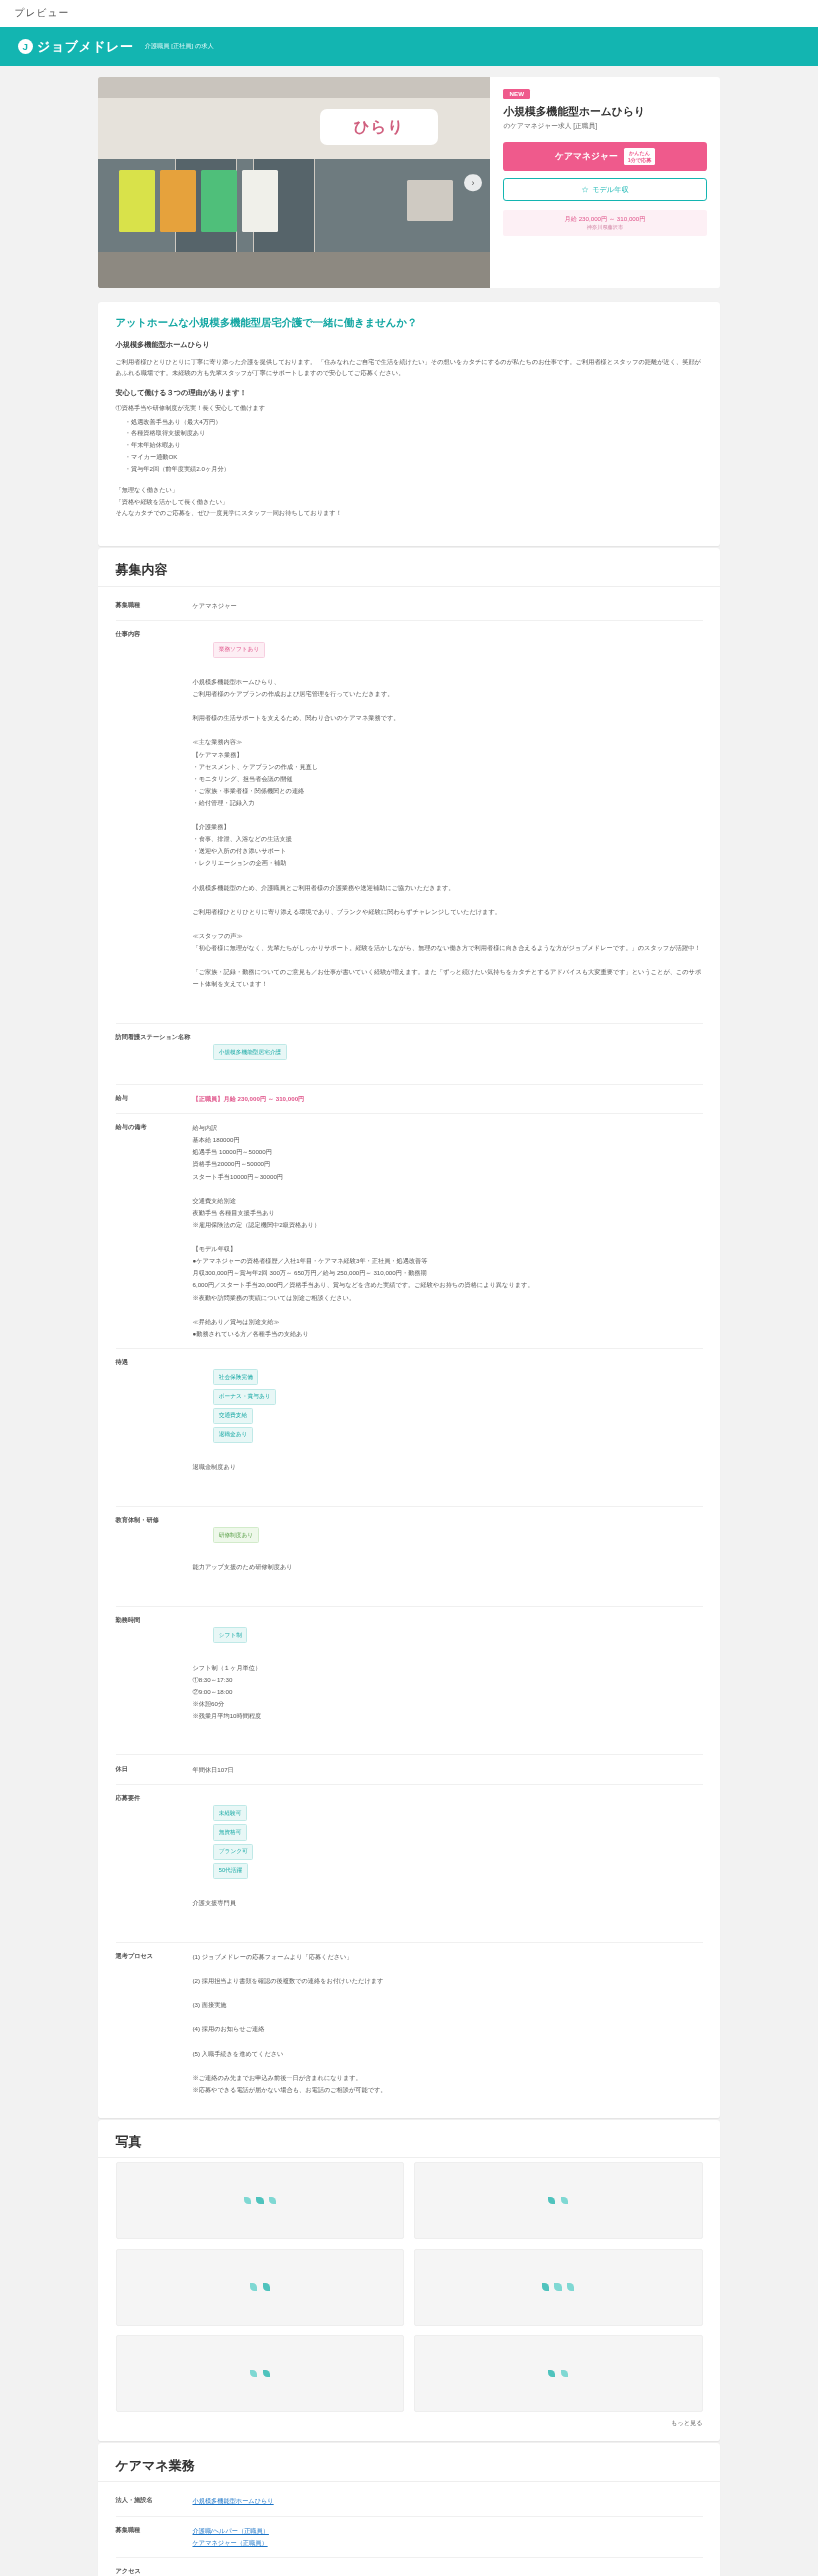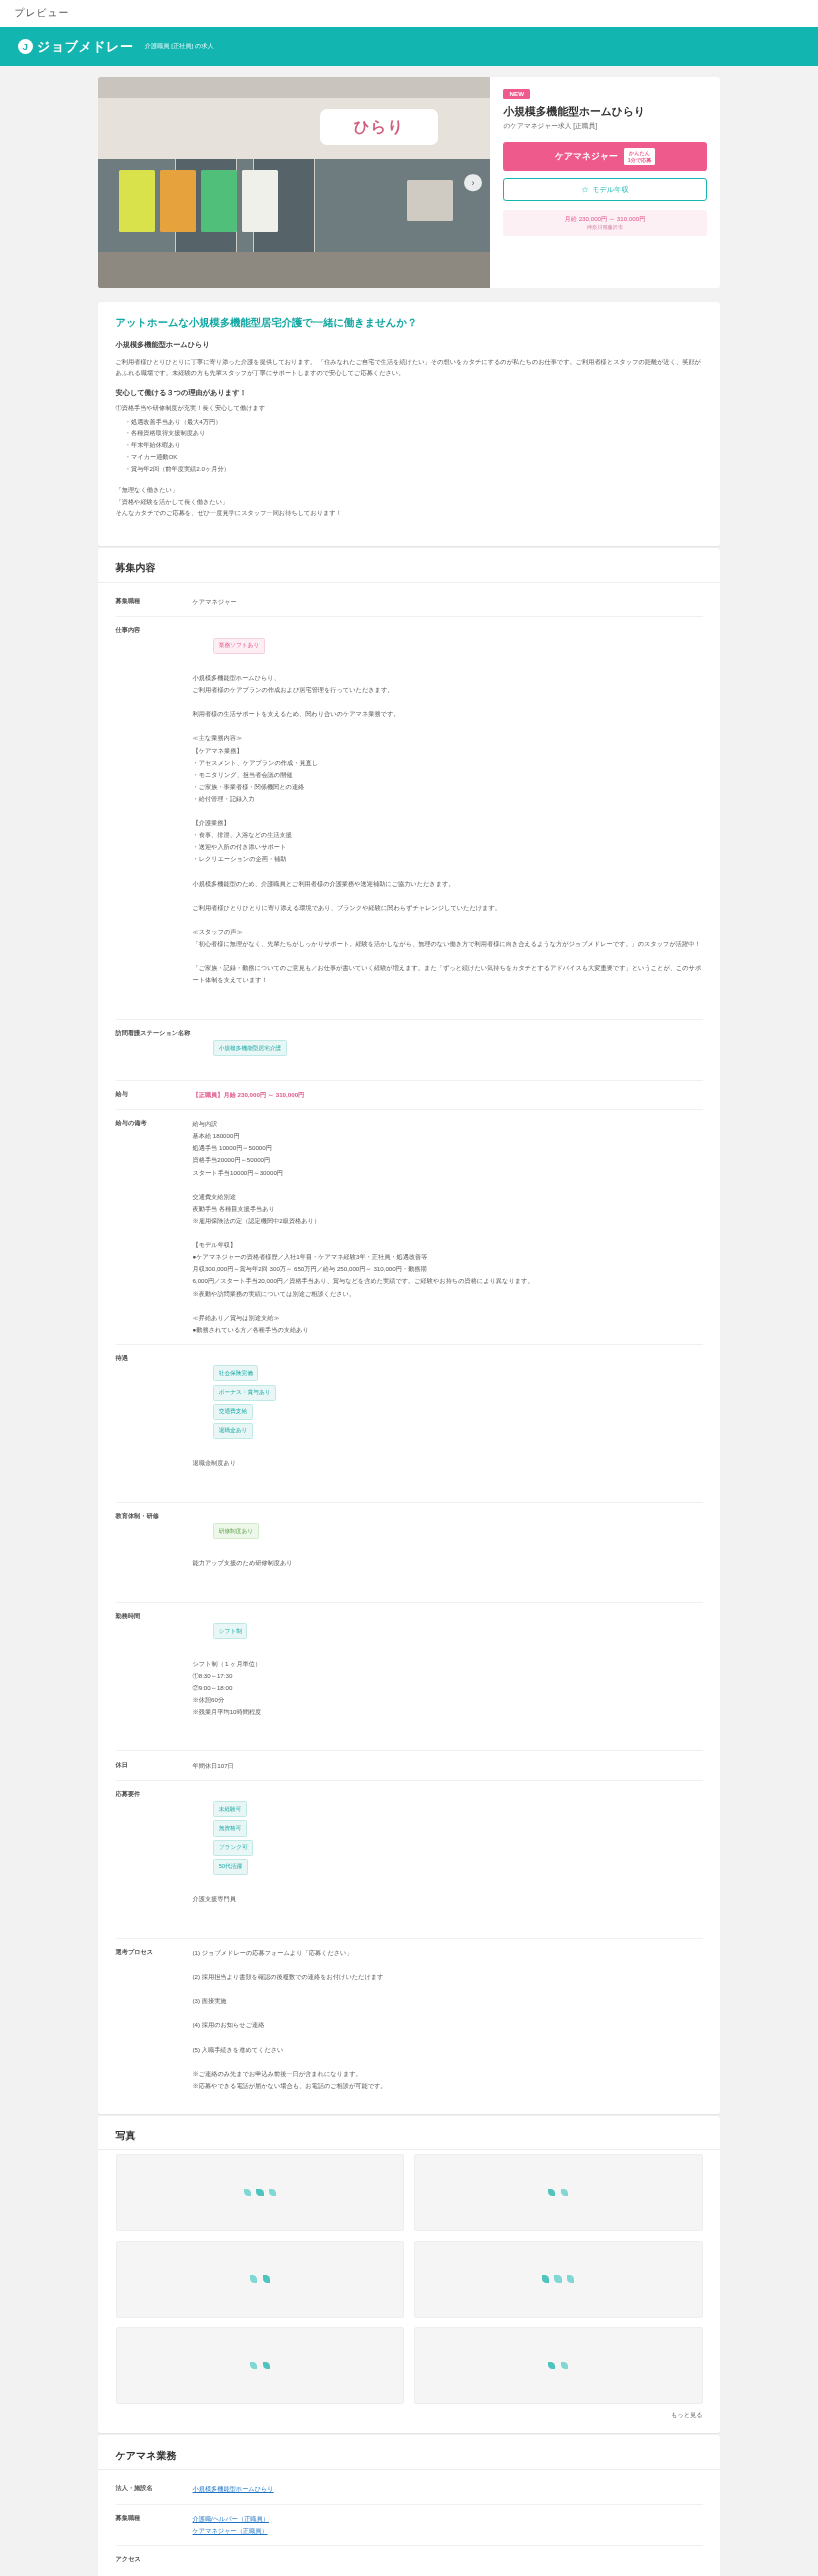--- a/index.html
+++ b/index.html
@@ -95,21 +95,21 @@
   
   .intro { padding: 14.4px 17.5px 17.5px; }
   .intro h2 { font-size:10.3px; color:#13a7a3; margin:0 0 10.3px; font-weight:bold; }
   .intro h3 { font-size:7.2px; margin:0 0 5.2px; color:#444; }
   .intro p { font-size:6.2px; line-height:1.9; color:#555; margin:0 0 9.3px; }
   .intro ul { margin: 2.1px 0 9.3px; padding-left: 9.3px; }
   .intro li { font-size:6.2px; line-height:1.9; color:#555; list-style:none; }
 
   
   .sec-title {
-    font-size:10px; font-weight:bold; color:#333; padding: 13.4px 17.5px 6.2px;
+    font-size:13px; font-weight:bold; color:#333; padding: 13.4px 17.5px 6.2px;
     border-bottom: 1px solid #eee; margin: 0 0 0 0;
   }
 
   
   .dl { padding: 5.2px 17.5px 13.4px; }
   .row { display:flex; border-bottom:0.5px solid #f0f0f0; padding: 8.2px 0; }
   .row:last-child { border-bottom:none; }
   .dt { width: 77px; flex:none; font-size:6.2px; font-weight:bold; color:#555; line-height:1.7; }
   .dd { flex:1; font-size:6.2px; color:#555; line-height:1.95; white-space:pre-wrap; }
   .tag {

